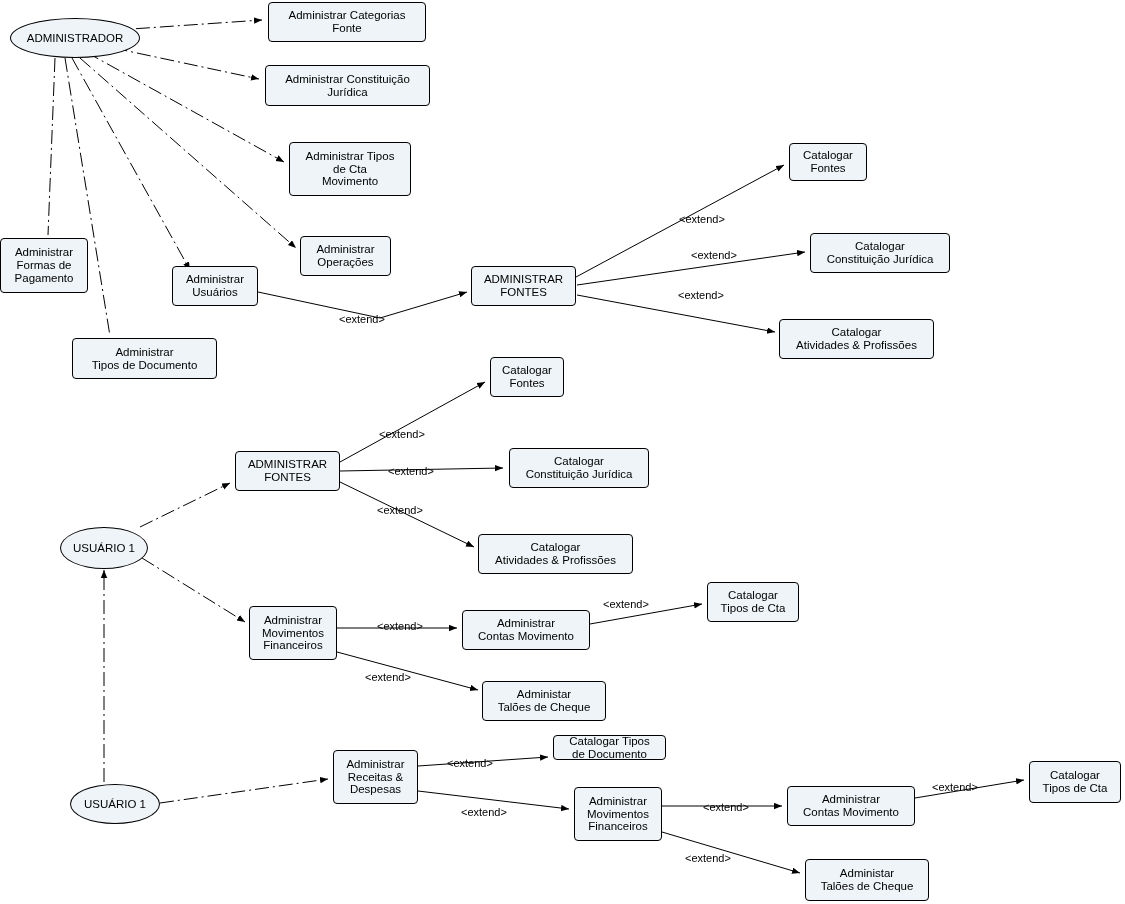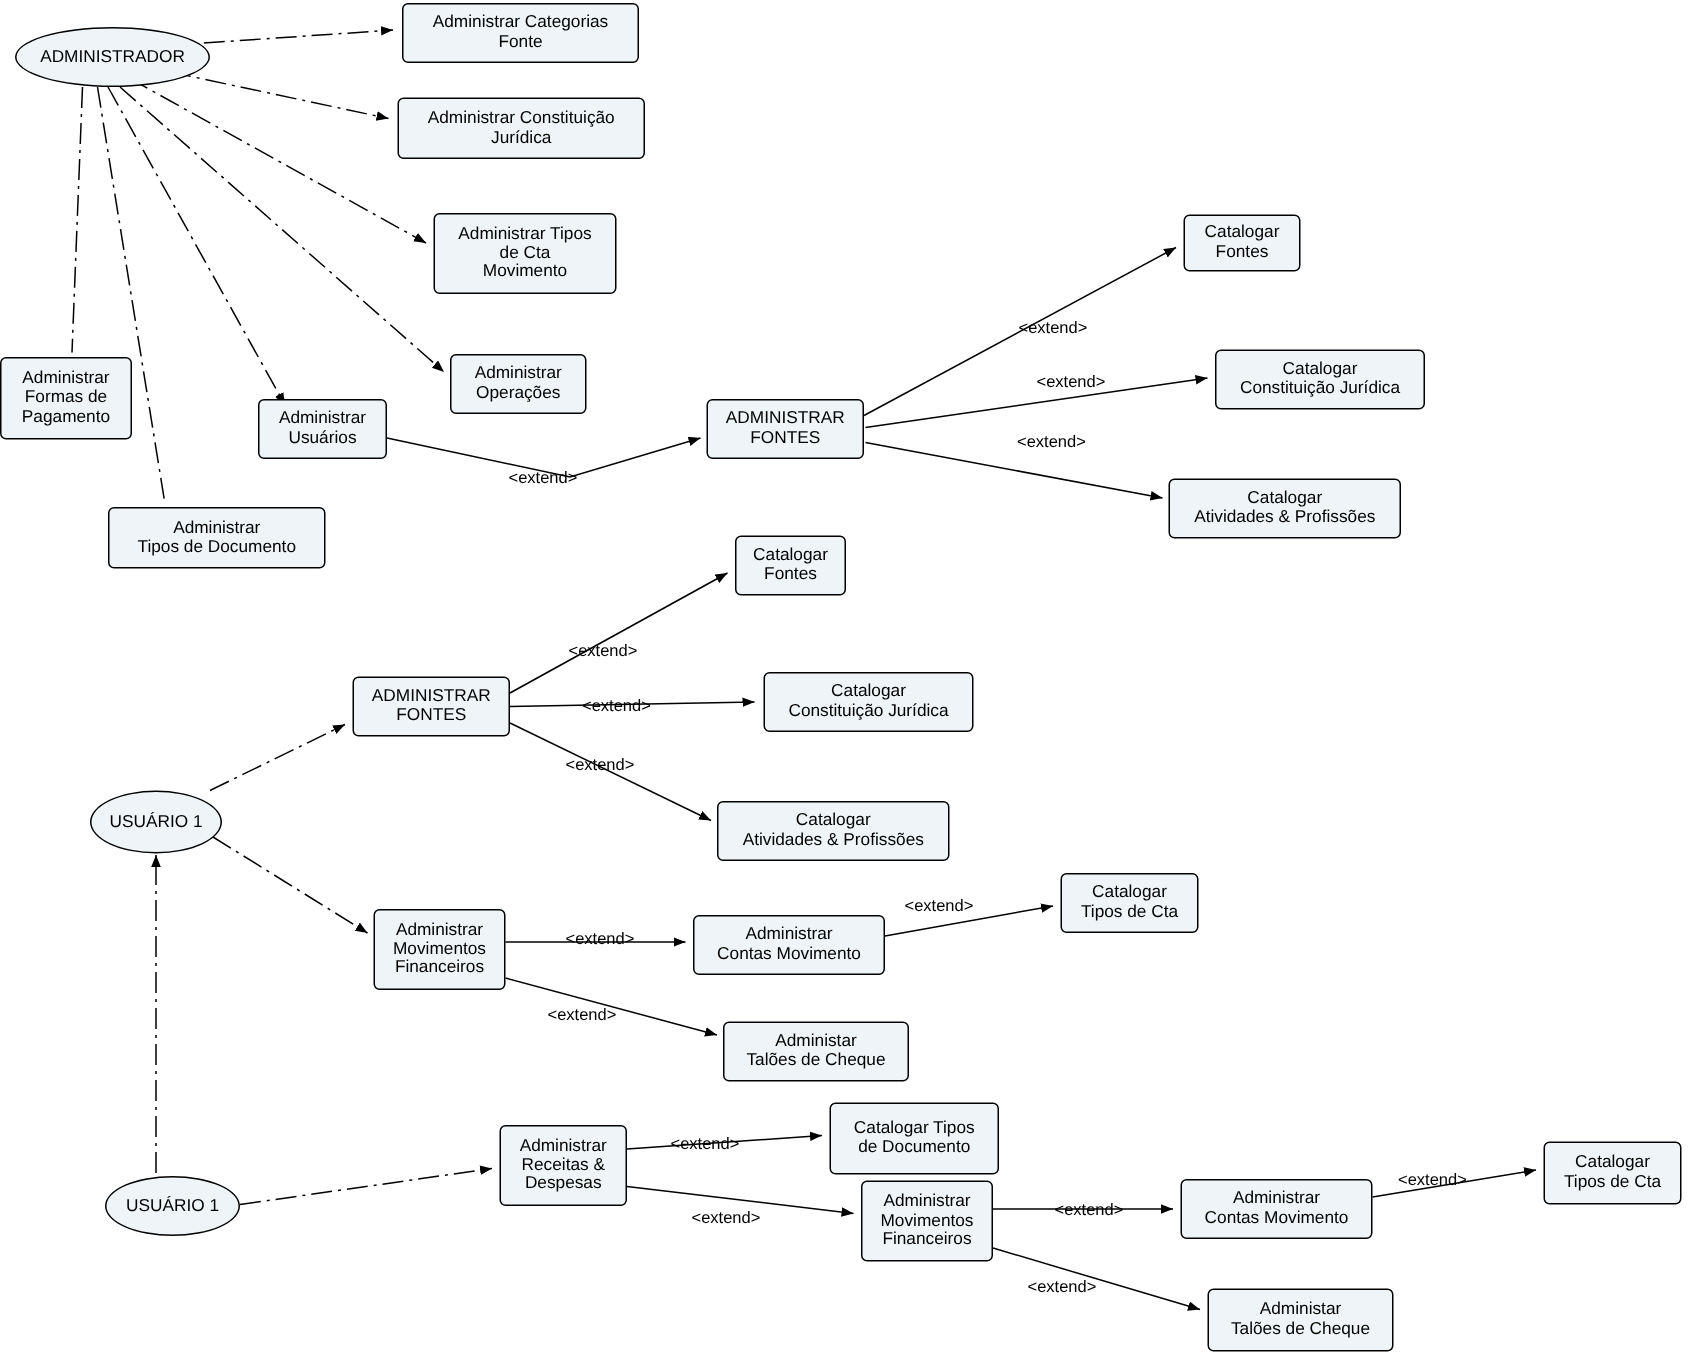--- a/index.html
+++ b/index.html
@@ -195,21 +195,21 @@
   </div>
   <div class="node rect" style="left:482px;top:681px;width:124px;height:40px;">
     <span>Administar
 Talões de Cheque</span>
   </div>
   <div class="node rect" style="left:333px;top:750px;width:85px;height:54px;">
     <span>Administrar
 Receitas &amp;
 Despesas</span>
   </div>
-  <div class="node rect" style="left:553px;top:735px;width:113px;height:48px;justify-content:center;">
+  <div class="node rect" style="left:553px;top:735px;width:113px;height:25px;justify-content:center;">
     <span>Catalogar Tipos
 de Documento</span>
   </div>
   <div class="node rect" style="left:574px;top:787px;width:88px;height:54px;">
     <span>Administrar
 Movimentos
 Financeiros</span>
   </div>
   <div class="node rect" style="left:787px;top:786px;width:128px;height:40px;">
     <span>Administrar

